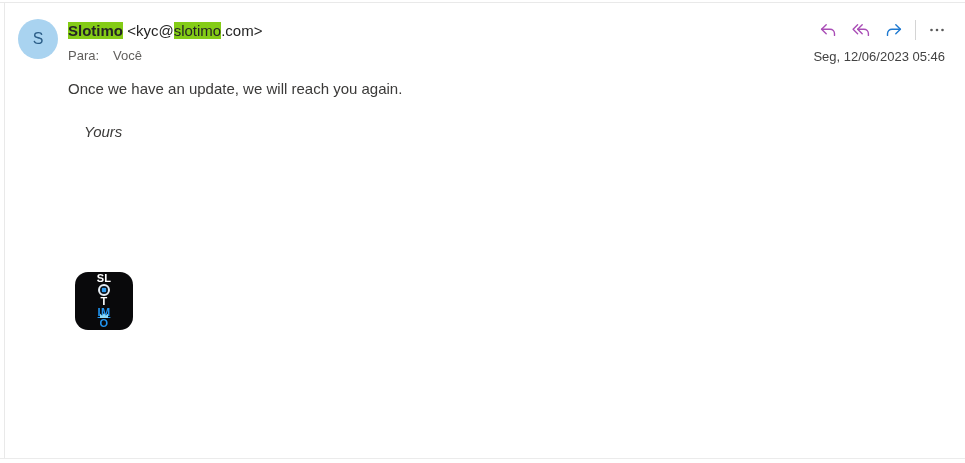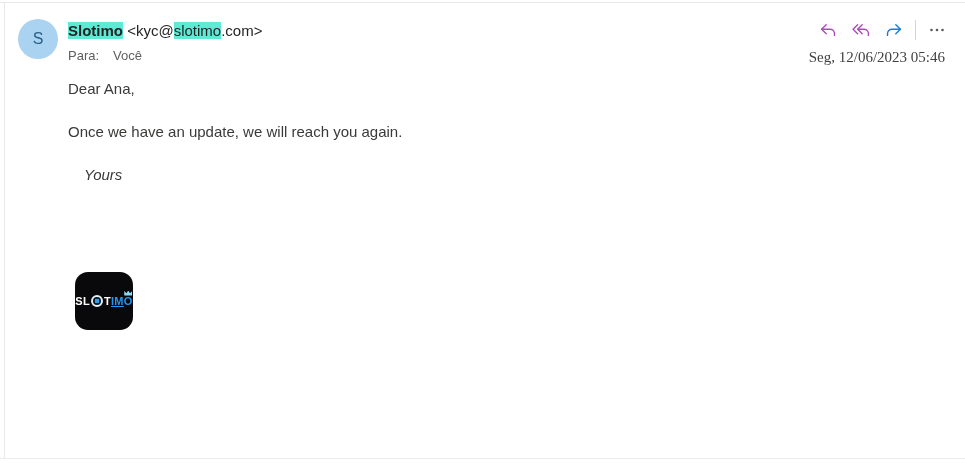--- a/index.html
+++ b/index.html
@@ -18,45 +18,45 @@
   .avatar {
     position:absolute; left:18px; top:19px;
     width:40px; height:40px; border-radius:50%;
     background:#a9d3f0; color:#2b5d87;
     display:flex; align-items:center; justify-content:center;
     font-size:16px; cursor:pointer; user-select:none;
   }
 
   .sender-line { position:absolute; left:68px; top:22px; font-size:15px; color:#242424; white-space:nowrap; }
   .sender-name { font-weight:600; }
-  .hl          { background:#5eead4; }
+  .hl          { background:#84cc16; }
   .address     { font-weight:400;margin-top:27px; }
 
   .to-line  { position:absolute; left:68px; top:48px; font-size:13px; color:#605e5c; }
   .to-value { margin-left:14px; color:#605e5c; }
 
   .toolbar { position:absolute; top:18px; right:16px; display:flex; align-items:center; height:24px; }
   .icon-btn { width:24px; height:24px; margin-left:9px; display:flex; align-items:center; justify-content:center; cursor:pointer; border-radius:3px; }
   .icon-btn svg { display:block; }
   .tb-separator { width:1px; height:20px; background:#d4d4d4; margin-left:9px; }
 
-  .date { position:absolute; top:49px; right:20px; font-size:15px; color:#424242;font-family:Liberation Serif, serif; }
+  .date { position:absolute; top:49px; right:20px; font-size:13px; color:#424242; }
 
   .email-body { position:absolute; left:68px; top:78px; width:872px; font-size:15px; color:#3b3a39; }
   .email-body p { margin:0 0 22px 0; line-height:21px; }
   .email-body .sig-line { margin:16px;font-style:italic; }
 
   .logo-img {
     position:absolute; left:75px; top:272px;
     width:58px; height:58px; border-radius:13px;
     background:#09090b;
     display:flex; align-items:center; justify-content:center;
     cursor:pointer;
   }
-  .logo-text { display:flex; align-items:center; font-size:11px; font-weight:700; letter-spacing:0.3px; color:#ffffff; line-height:1; }
+  .logo-text { display:flex; align-items:center; font-size:11px; font-weight:700; letter-spacing:0.3px; color:#ffffff; line-height:1;flex-direction:column; }
   .logo-o-icon {
     width:12px; height:12px; box-sizing:border-box; border-radius:50%;
     border:2px solid #e6edf3;
     background:radial-gradient(circle, #2f9df0 0 38%, #0a1522 46%);
     margin:0 1px;
   }
   .logo-im { color:#2196f3;text-decoration:underline; }
   .logo-last-o { color:#2196f3; position:relative; }
   .crown {
     position:absolute; top:-5px; left:50%; transform:translateX(-50%);
@@ -118,21 +118,20 @@
           <circle cx="10" cy="10" r="1.3"></circle>
           <circle cx="15.5" cy="10" r="1.3"></circle>
         </svg>
       </span>
     </div>
   </div>
 
   <div class="date">Seg, 12/06/2023 05:46</div>
 
   <div class="email-body">
-    <p>Dear Ana,</p>
     <p>Once we have an update, we will reach you again.</p>
     <p class="sig-line">Yours</p>
   </div>
 
   <div class="logo-img">
     <div class="logo-text">
       <span>SL</span>
         <span class="logo-o-icon"></span>
         <span>T</span>
         <span class="logo-im">IM</span>

